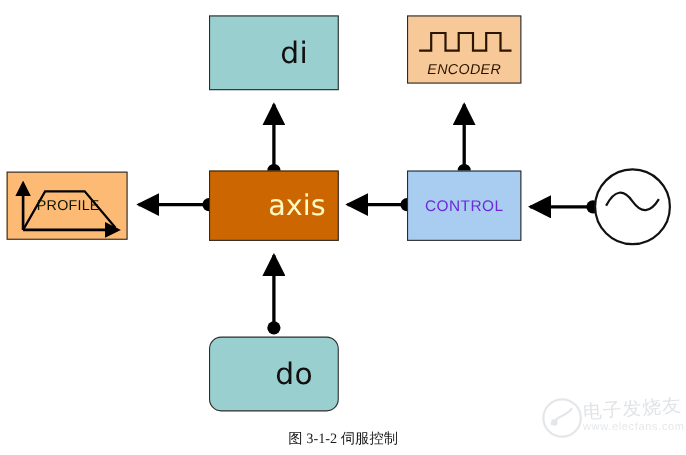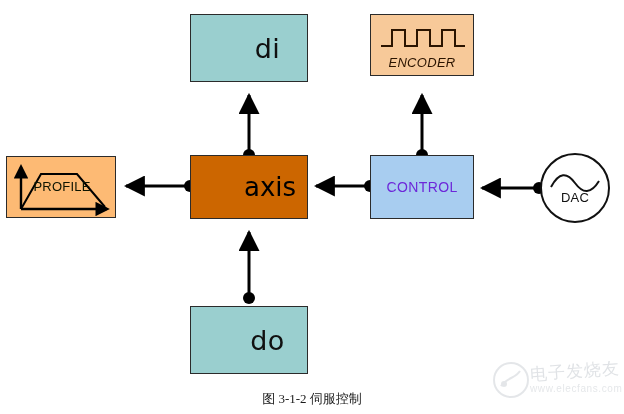--- a/index.html
+++ b/index.html
@@ -35,30 +35,30 @@
     width: 118px;
     height: 68px;
     background: #9ACFCF;
     color: #101010;
     font-size: 27px;
     font-family: "DejaVu Sans", sans-serif;
     letter-spacing: 0.5px;
     padding-left: 37px;
   }
   #node-di { top: 14px; }
-  #node-do { top: 306px; }
+  #node-do { top: 306px; border-radius: 11px; }
 
   
   #node-axis {
     left: 190px;
     top: 155px;
     width: 118px;
     height: 64px;
     background: #CC6600;
-    color: #000000;
+    color: #fef9c3;
     font-size: 26px;
     font-family: "DejaVu Sans", sans-serif;
     padding-left: 42px;
   }
 
   
   #node-control {
     left: 370px;
     top: 155px;
     width: 104px;
@@ -276,21 +276,20 @@
     <polyline points="14,52 34,17 70,17 98,50" fill="none" stroke="#000000" stroke-width="2"></polyline>
   </svg>
   <div id="profile-label">PROFILE</div>
 </div>
 
 <div id="node-dac">
   <svg id="dac-circle" viewBox="0 0 72 72" xmlns="http://www.w3.org/2000/svg">
     <circle cx="36" cy="36" r="34" fill="#FFFFFF" stroke="#111111" stroke-width="2"></circle>
     <path d="M 12 35 C 20 20, 28 20, 36 31 C 44 42, 52 42, 60 29" fill="none" stroke="#111111" stroke-width="2"></path>
   </svg>
-  <div id="dac-label">DAC</div>
 </div>
 
 <div id="caption">图 3-1-2 伺服控制</div>
 
 <div id="watermark">
   <svg id="watermark-mark" viewBox="0 0 38 44" xmlns="http://www.w3.org/2000/svg">
     <circle cx="19" cy="22" r="17" fill="none" stroke="#a8b0b8" stroke-width="2"></circle>
     <path d="M 9 28 C 14 20, 24 20, 28 13" fill="none" stroke="#a8b0b8" stroke-width="2"></path>
     <circle cx="12" cy="26" r="3" fill="#a8b0b8"></circle>
   </svg>

